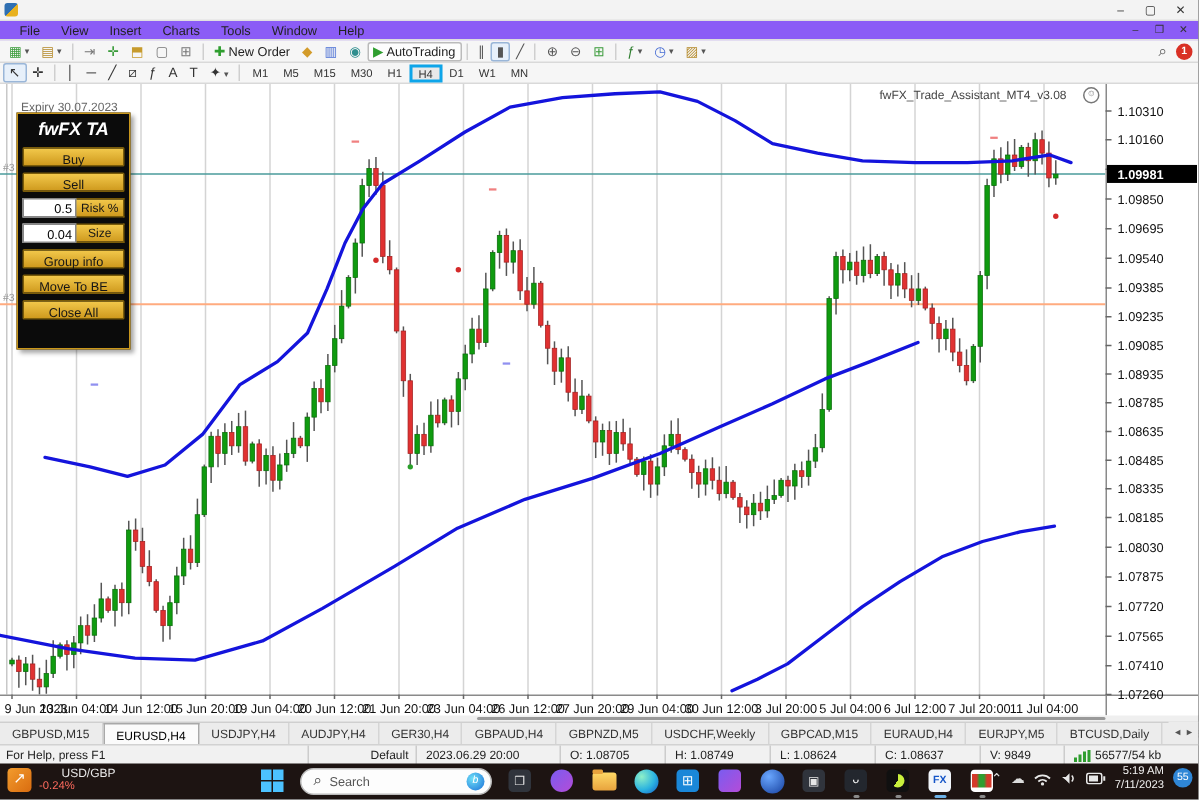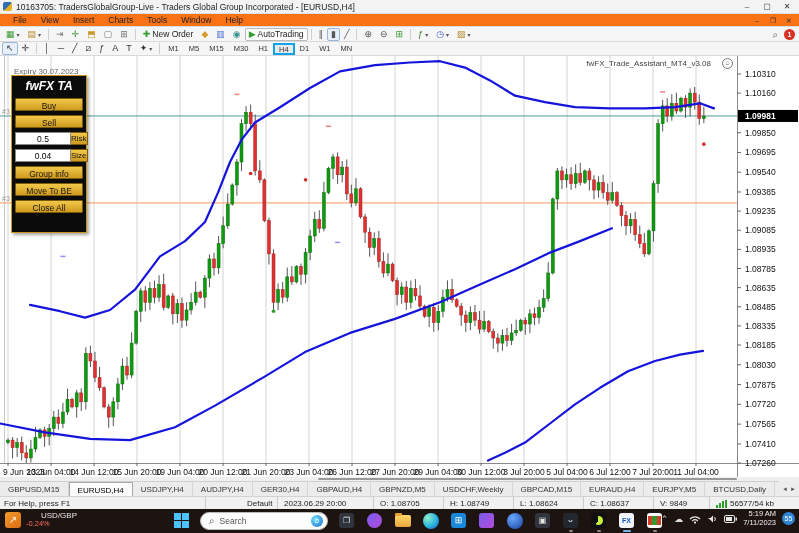--- a/index.html
+++ b/index.html
@@ -5,21 +5,21 @@
   html,body{margin:0;padding:0;background:#444;}
   #root{position:relative;width:799px;height:533px;overflow:hidden;background:#fff;
         font-family:"Liberation Sans",sans-serif;font-size:9px;color:#111;}
   
   #titlebar{position:absolute;left:0;top:0;width:799px;height:14px;background:#f3f3f3;
             border-bottom:1px solid #e0e0e0;display:flex;align-items:center;gap:4px;padding-left:3px;box-sizing:border-box;}
   #mt-logo{width:9px;height:9px;border-radius:2px;background:linear-gradient(135deg,#2f6fb2 50%,#e8b11f 50%);}
   #title-text{font-size:8.5px;color:#222;white-space:nowrap;}
   .winctl{position:absolute;top:0;height:14px;display:flex;}
   .winctl span{width:20px;text-align:center;font-size:8px;line-height:14px;color:#333;}
-  #menubar{position:absolute;left:0;top:14px;width:799px;height:13px;background:#f97316;
+  #menubar{position:absolute;left:0;top:14px;width:799px;height:13px;background:#8b5cf6;
            border-bottom:1px solid #ddd;display:flex;align-items:center;padding-left:6px;box-sizing:border-box;}
   .menu-item{padding:0 7px;font-size:8.5px;color:#222;}
   #childctl{position:absolute;right:2px;top:14px;height:13px;display:flex;}
   #childctl span{width:16px;text-align:center;font-size:7px;line-height:13px;color:#333;}
   .toolbar{position:absolute;left:0;width:799px;background:#f6f6f6;border-bottom:1px solid #d9d9d9;
            display:flex;align-items:center;padding-left:2px;box-sizing:border-box;}
   #toolbar1{top:27px;height:15px;}
   #toolbar2{top:42px;height:14px;}
   .tbtn{display:flex;align-items:center;gap:2px;height:13px;padding:0 3px;border:1px solid transparent;
         border-radius:2px;background:transparent;font-size:9px;white-space:nowrap;}
@@ -40,22 +40,22 @@
   #expiry-label{position:absolute;left:14px;top:11px;font-size:8px;color:#666;}
   #ind-label{position:absolute;right:66px;top:2px;font-size:8px;color:#444;display:flex;gap:11px;align-items:center;}
   #ind-smiley{width:9px;height:9px;border:1px solid #777;border-radius:50%;font-size:6px;line-height:9px;text-align:center;color:#777;}
   
   #panel{position:absolute;left:11px;top:19px;width:76px;height:158px;background:#0b0b0b;
          border:1px solid #c9971c;box-shadow:2px 2px 3px rgba(0,0,0,.35);padding:2px 3px;box-sizing:border-box;}
   #panel-title{color:#fff;font-weight:bold;font-style:italic;text-align:center;font-size:12px;height:16px;line-height:16px;}
   .pbtn{display:block;width:100%;height:13px;margin:4px 0 0 0;background:linear-gradient(#f2c84b,#cf9a1e);
         border:1px solid #7a5c0a;border-radius:1px;font-size:8.5px;color:#151515;text-align:center;line-height:12px;}
   .prow{display:flex;margin-top:4px;height:13px;}
-  .pinput{width:56px;height:13px;background:#fff;border:1px solid #888;color:#000;font-size:8.5px;
-          text-align:center;padding:0 2px;box-sizing:border-box;}
+  .pinput{width:36px;height:13px;background:#fff;border:1px solid #888;color:#000;font-size:8.5px;
+          text-align:right;padding:0 2px;box-sizing:border-box;}
   .plabel{flex:1;background:linear-gradient(#f2c84b,#cf9a1e);border:1px solid #7a5c0a;border-left:none;
           font-size:8px;color:#151515;text-align:center;line-height:12px;}
   
   #hscroll{position:absolute;left:0;top:477px;width:799px;height:4px;background:#efefef;}
   #hscroll-thumb{position:absolute;left:318px;top:1px;width:419px;height:2px;background:#9a9a9a;border-radius:1px;}
   #tabsbar{position:absolute;left:0;top:481px;width:799px;height:15px;background:#ececec;border-top:1px solid #cfcfcf;
            display:flex;align-items:stretch;overflow:hidden;}
   .tab{display:flex;align-items:center;padding:0 8px;font-size:8px;color:#333;border-right:1px solid #d5d5d5;white-space:nowrap;}
   .tab.active{background:#fbfbfb;border:1px solid #a9a9a9;border-bottom:none;color:#000;}
   #tab-scroll{position:absolute;right:0;top:481px;height:15px;display:flex;align-items:center;gap:2px;
@@ -108,21 +108,20 @@
   #tray-badge{width:13px;height:13px;border-radius:50%;background:#2f86d6;color:#fff;font-size:7px;
               line-height:13px;text-align:center;}
 </style>
 </head>
 <body>
 
 <div id="root">
 
   <div id="titlebar">
     <div id="mt-logo"></div>
-    <div id="title-text">10163705: TradersGlobalGroup-Live - Traders Global Group Incorporated - [EURUSD,H4]</div>
     <div class="winctl" style="right:2px;">
       <span>–</span>
       <span>▢</span>
       <span>✕</span>
     </div>
   </div>
 
   <div id="menubar">
     <span id="menu-items" style="display:flex;">
         <span class="menu-item">File</span>

